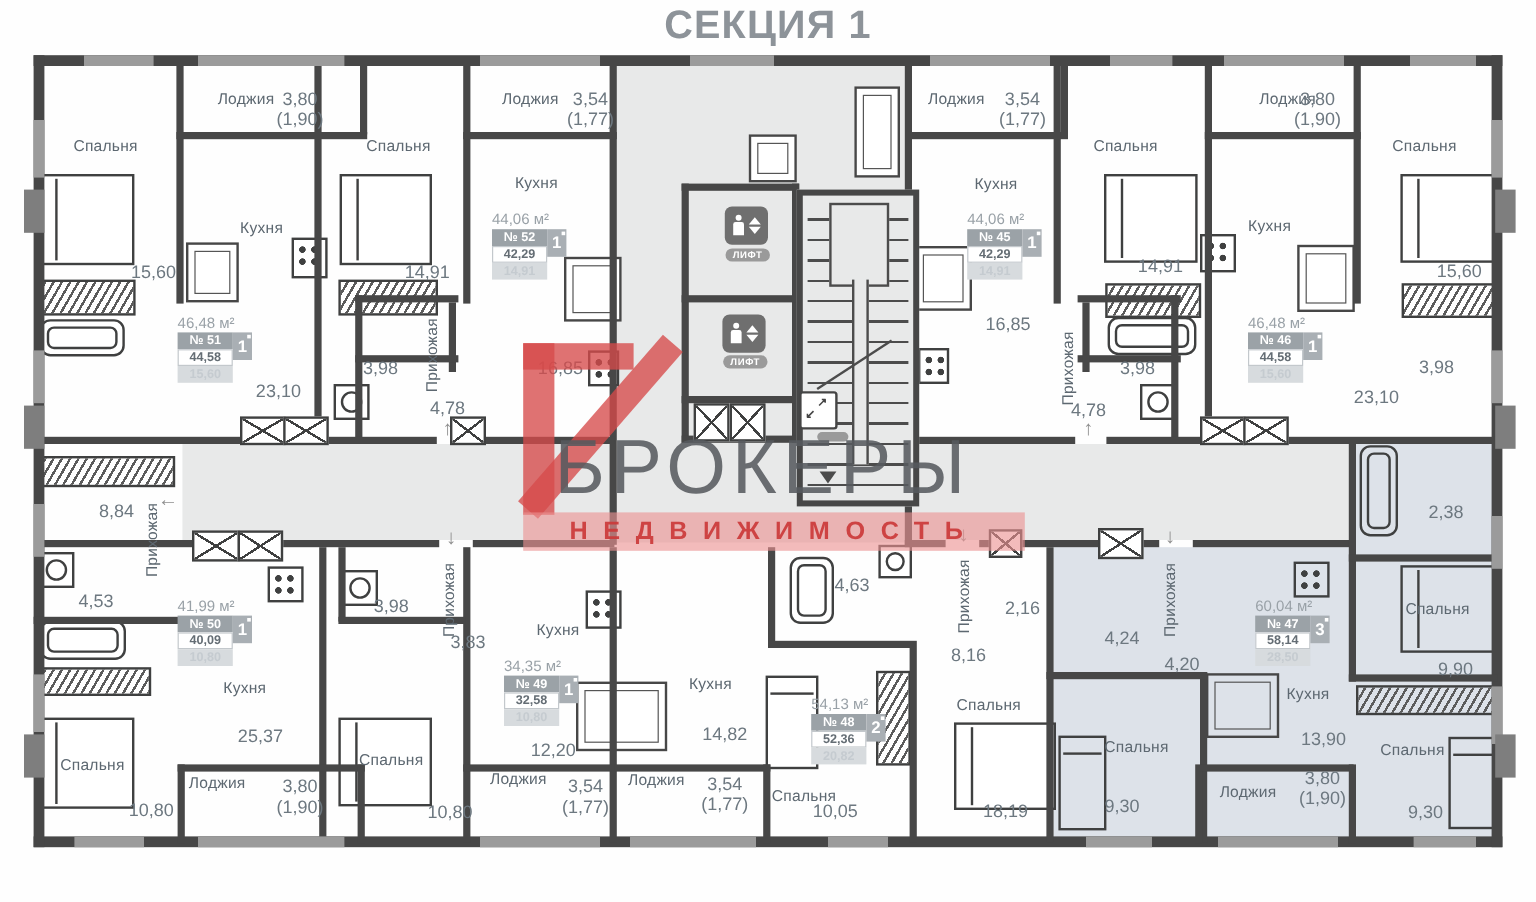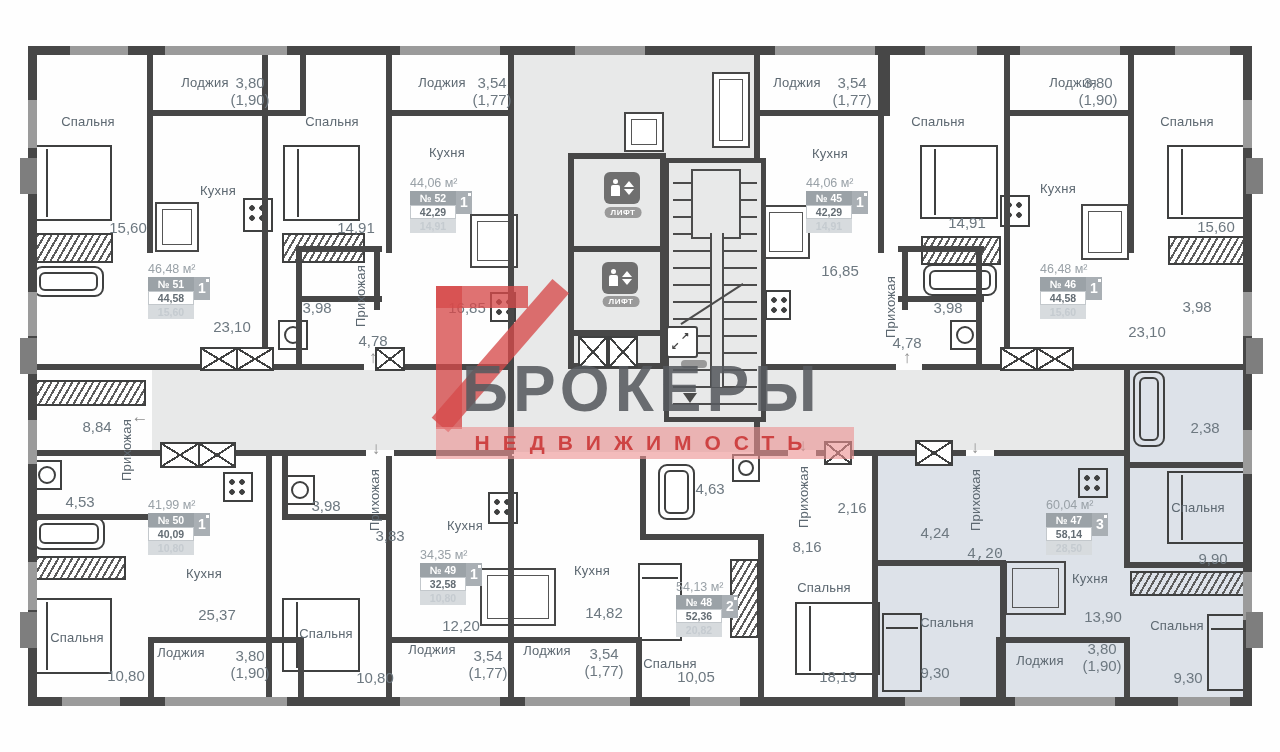--- a/index.html
+++ b/index.html
@@ -83,33 +83,34 @@
             background:#e8e9e9;border-left:2px solid #4c4c4c;border-right:2px solid #4c4c4c;}
   .sbreak{position:absolute;width:74px;height:2px;background:#4c4c4c;transform:rotate(-33deg);}
   .sarrow{position:absolute;width:0;height:0;border-left:7px solid transparent;
           border-right:7px solid transparent;border-top:10px solid #4c4c4c;}
   .sicon{border:2px solid #454545;background:#fff;border-radius:3px;z-index:5;font-size:10px;
          color:#454545;font-weight:700;}
   .sicon span{position:absolute;line-height:1;}
   
   .wm{z-index:7;}
   .wm-bar{position:absolute;background:rgba(214,74,74,.78);z-index:7;}
-  .wm-brand{position:absolute;font-size:64px;font-weight:700;color:rgba(86,90,95,.88);
+  .wm-brand{position:absolute;font-size:64px;font-weight:400;color:rgba(86,90,95,.88);
             letter-spacing:5px;z-index:7;white-space:nowrap;}
   .wm-band{position:absolute;background:rgba(236,146,146,.62);z-index:7;display:flex;
            align-items:center;justify-content:center;}
   .wm-sub{font-size:21px;font-weight:800;color:rgba(203,58,58,.92);letter-spacing:13px;
           white-space:nowrap;}
   .title{position:absolute;left:640px;top:2px;transform:translateX(-50%);font-size:33px;
          font-weight:700;color:#8d9399;letter-spacing:1px;z-index:8;white-space:nowrap;}
 </style>
 </head>
 <body>
 
 <div id="stage">
+  <div class="title">СЕКЦИЯ 1</div>
 
   <div class="abs fillgray" style="left:514px;top:55px;width:240px;height:397px;"></div>
   <div class="abs fillgray" style="left:152px;top:370px;width:360px;height:80px;"></div>
   <div class="abs fillgray" style="left:760px;top:370px;width:372px;height:80px;"></div>
   <div class="abs hl" style="left:878px;top:456px;width:368px;height:242px;"></div>
   <div class="abs hl" style="left:1130px;top:370px;width:115px;height:92px;"></div>
 
   <div id="walls">
       <div class="abs wall" style="left: 28px; top: 46px; width: 1224px; height: 9px;"></div>
       <div class="abs wall" style="left: 28px; top: 697px; width: 1224px; height: 9px;"></div>
@@ -335,21 +336,21 @@
       <div class="abs dim" style="left: 604px; top: 663px;">3,54
 (1,77)</div>
       <div class="abs dim" style="left: 710px; top: 489px;">4,63</div>
       <div class="abs dim" style="left: 852px; top: 508px;">2,16</div>
       <div class="abs dim" style="left: 807px; top: 547px;">8,16</div>
       <div class="abs dim" style="left: 696px; top: 677px;">10,05</div>
       <div class="abs dim" style="left: 838px; top: 677px;">18,19</div>
       <div class="abs dim" style="left: 1205px; top: 428px;">2,38</div>
       <div class="abs dim" style="left: 1213px; top: 559px;">9,90</div>
       <div class="abs dim" style="left: 935px; top: 533px;">4,24</div>
-      <div class="abs dim" style="left: 985px; top: 555px; font-family: Liberation Mono, monospace;">4,20</div>
+      <div class="abs dim" style="left: 985px; top: 555px;">4,20</div>
       <div class="abs dim" style="left: 1103px; top: 617px;">13,90</div>
       <div class="abs dim" style="left: 935px; top: 673px;">9,30</div>
       <div class="abs dim" style="left: 1188px; top: 678px;">9,30</div>
       <div class="abs dim" style="left: 1102px; top: 658px;">3,80
 (1,90)</div>
       <div class="abs arrow" style="left: 373px; top: 357px;">↑</div>
       <div class="abs arrow" style="left: 907px; top: 357px;">↑</div>
       <div class="abs arrow" style="left: 140px; top: 416px;">←</div>
       <div class="abs arrow" style="left: 376px; top: 448px;">↓</div>
       <div class="abs arrow" style="left: 803px; top: 445px;">↓</div>

